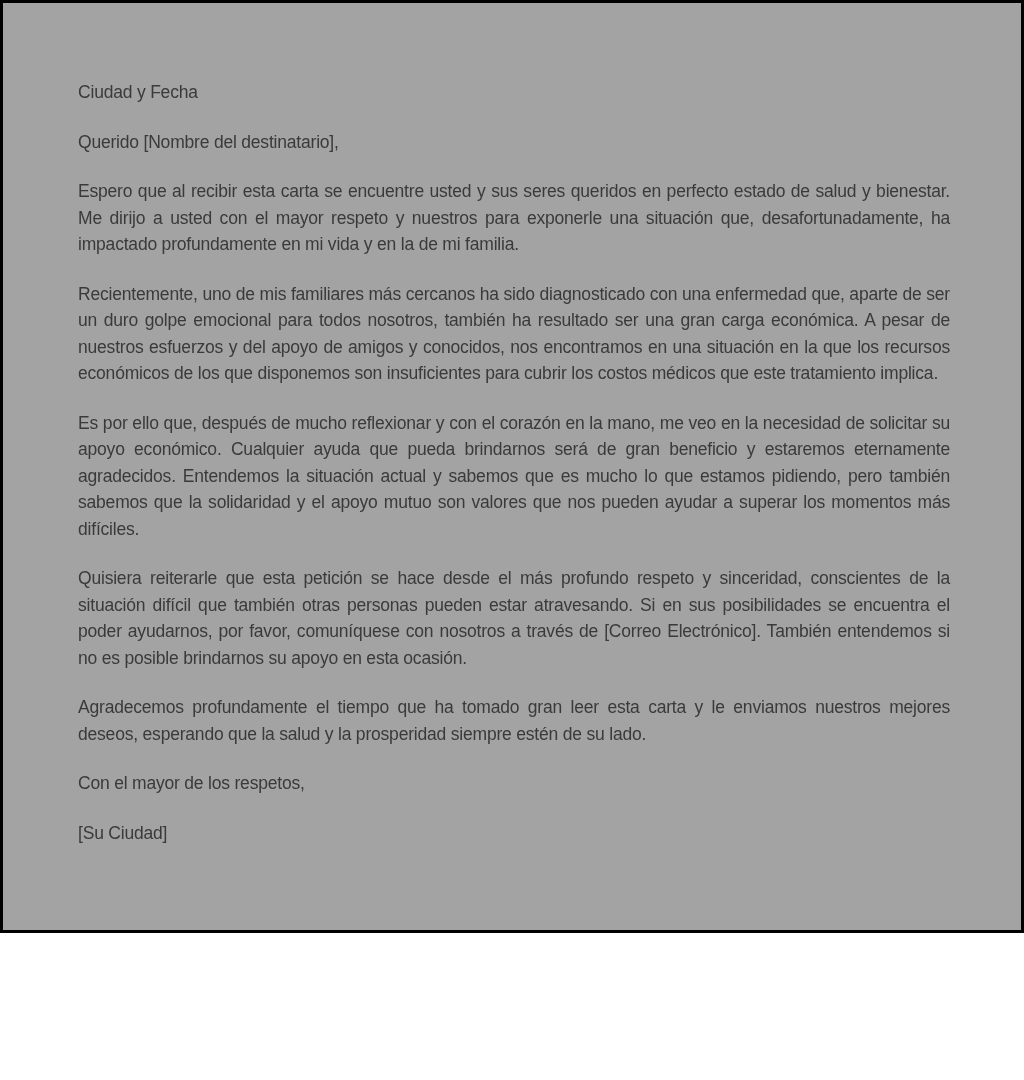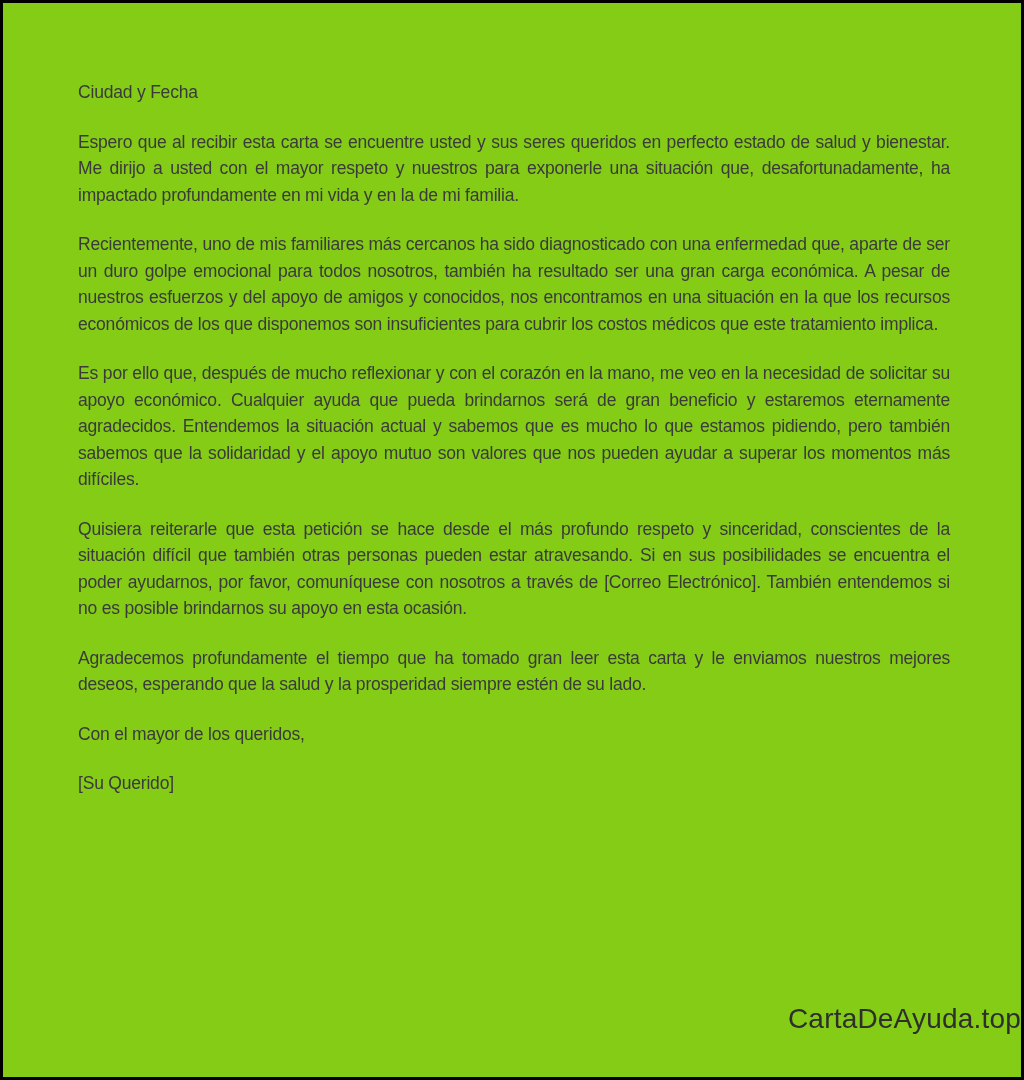--- a/index.html
+++ b/index.html
@@ -3,23 +3,23 @@
 <meta charset="utf-8">
 <style>
   html, body {
     margin: 0;
     padding: 0;
     background: #ffffff;
   }
   .page {
     position: relative;
     width: 1024px;
-    height: 1080px;
+    height: 933px;
     box-sizing: border-box;
-    background: #84cc16;
+    background: #a3a3a3;
     border: 3px solid #000000;
     font-family: "Liberation Sans", "DejaVu Sans", sans-serif;
     color: #3a3a3a;
     overflow: hidden;
   }
   .letter-body {
     position: absolute;
     top: 76px;
     left: 75px;
     width: 872px;
@@ -47,24 +47,25 @@
     color: #2e2e2e;
   }
 </style>
 </head>
 <body>
 
 <div class="page">
 
   <div class="letter-body">
     <p class="line-block">Ciudad y Fecha</p>
+    <p class="line-block">Querido [Nombre del destinatario],</p>
     <p class="para">Espero que al recibir esta carta se encuentre usted y sus seres queridos en perfecto estado de salud y bienestar. Me dirijo a usted con el mayor respeto y nuestros para exponerle una situación que, desafortunadamente, ha impactado profundamente en mi vida y en la de mi familia.</p>
     <p class="para">Recientemente, uno de mis familiares más cercanos ha sido diagnosticado con una enfermedad que, aparte de ser un duro golpe emocional para todos nosotros, también ha resultado ser una gran carga económica. A pesar de nuestros esfuerzos y del apoyo de amigos y conocidos, nos encontramos en una situación en la que los recursos económicos de los que disponemos son insuficientes para cubrir los costos médicos que este tratamiento implica.</p>
     <p class="para">Es por ello que, después de mucho reflexionar y con el corazón en la mano, me veo en la necesidad de solicitar su apoyo económico. Cualquier ayuda que pueda brindarnos será de gran beneficio y estaremos eternamente agradecidos. Entendemos la situación actual y sabemos que es mucho lo que estamos pidiendo, pero también sabemos que la solidaridad y el apoyo mutuo son valores que nos pueden ayudar a superar los momentos más difíciles.</p>
     <p class="para">Quisiera reiterarle que esta petición se hace desde el más profundo respeto y sinceridad, conscientes de la situación difícil que también otras personas pueden estar atravesando. Si en sus posibilidades se encuentra el poder ayudarnos, por favor, comuníquese con nosotros a través de [Correo Electrónico]. También entendemos si no es posible brindarnos su apoyo en esta ocasión.</p>
     <p class="para">Agradecemos profundamente el tiempo que ha tomado gran leer esta carta y le enviamos nuestros mejores deseos, esperando que la salud y la prosperidad siempre estén de su lado.</p>
-    <p class="line-block">Con el mayor de los queridos,</p>
-    <p class="line-block">[Su Querido]</p>
+    <p class="line-block">Con el mayor de los respetos,</p>
+    <p class="line-block">[Su Ciudad]</p>
   </div>
 
   <div class="footer">CartaDeAyuda.top</div>
 
 </div>
 
 </body></html>

